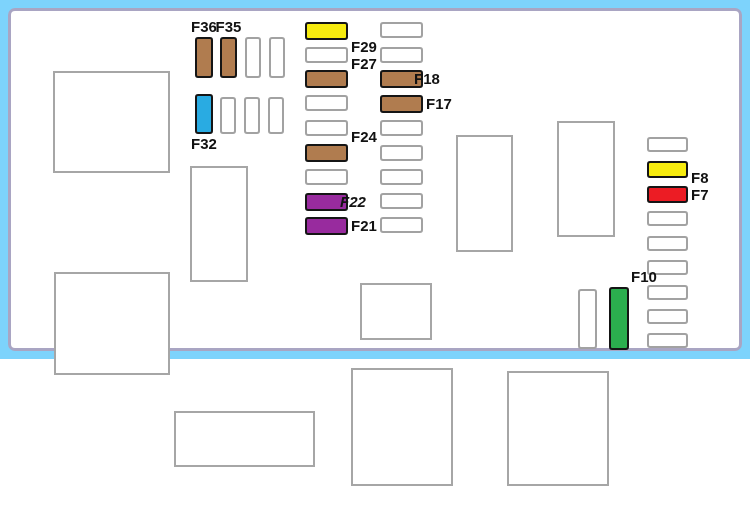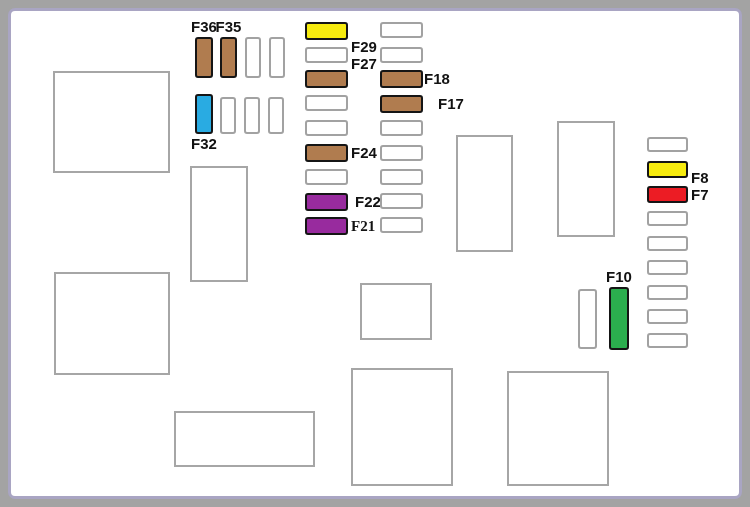--- a/index.html
+++ b/index.html
@@ -4,22 +4,22 @@
 <style>
   html, body {
     margin: 0; padding: 0;
     width: 750px; height: 507px;
     background: #ffffff;
     font-family: "Liberation Sans", sans-serif;
     overflow: hidden;
   }
   #scene {
     position: relative;
-    width: 750px; height: 507px;
-    background: #a3a3a3;
+    width: 750px; height: 359px;
+    background: #7dd3fc;
   }
   #frame {
     position: absolute;
     left: 8px; top: 8px; right: 8px; bottom: 8px;
     border: 3px solid #a9a5c3;
     border-radius: 7px;
     background: #ffffff;
   }
   .box {
     position: absolute;
@@ -73,45 +73,45 @@
       <div class="fuse" style="left: 244px; top: 97px; width: 16px; height: 37px;"></div>
       <div class="fuse" style="left: 268px; top: 97px; width: 16px; height: 37px;"></div>
       <div class="fuse colored" style="background: rgb(247, 236, 15); border-color: rgb(21, 21, 21); left: 305px; top: 22px; width: 43px; height: 18px;"></div>
       <div class="fuse-label" style="color: rgb(18, 18, 18); left: 351px; top: 47px; transform: translateY(-50%);">F29</div>
       <div class="fuse" style="left: 305px; top: 47px; width: 43px; height: 16px;"></div>
       <div class="fuse colored" style="background: rgb(176, 124, 79); border-color: rgb(21, 21, 21); left: 305px; top: 70px; width: 43px; height: 18px;"></div>
       <div class="fuse-label" style="color: rgb(18, 18, 18); left: 351px; top: 64px; transform: translateY(-50%);">F27</div>
       <div class="fuse" style="left: 305px; top: 95px; width: 43px; height: 16px;"></div>
       <div class="fuse" style="left: 305px; top: 120px; width: 43px; height: 16px;"></div>
       <div class="fuse colored" style="background: rgb(176, 124, 79); border-color: rgb(21, 21, 21); left: 305px; top: 144px; width: 43px; height: 18px;"></div>
-      <div class="fuse-label" style="color: rgb(18, 18, 18); left: 351px; top: 153px; transform: translateY(-50%);">F24</div>
+      <div class="fuse-label" style="color: rgb(18, 18, 18); left: 351px; top: 137px; transform: translateY(-50%);">F24</div>
       <div class="fuse" style="left: 305px; top: 169px; width: 43px; height: 16px;"></div>
       <div class="fuse colored" style="background: rgb(152, 43, 158); border-color: rgb(21, 21, 21); left: 305px; top: 193px; width: 43px; height: 18px;"></div>
-      <div class="fuse-label" style="color: rgb(18, 18, 18); left: 355px; top: 202px; transform: translateY(-50%);">F22</div>
+      <div class="fuse-label" style="color: rgb(18, 18, 18); left: 340px; top: 202px; transform: translateY(-50%); font-style: italic;">F22</div>
       <div class="fuse colored" style="background: rgb(152, 43, 158); border-color: rgb(21, 21, 21); left: 305px; top: 217px; width: 43px; height: 18px;"></div>
-      <div class="fuse-label" style="color: rgb(18, 18, 18); left: 351px; top: 226px; transform: translateY(-50%); font-family: Liberation Serif, serif;">F21</div>
+      <div class="fuse-label" style="color: rgb(18, 18, 18); left: 351px; top: 226px; transform: translateY(-50%);">F21</div>
       <div class="fuse" style="left: 380px; top: 22px; width: 43px; height: 16px;"></div>
       <div class="fuse" style="left: 380px; top: 47px; width: 43px; height: 16px;"></div>
       <div class="fuse colored" style="background: rgb(176, 124, 79); border-color: rgb(21, 21, 21); left: 380px; top: 70px; width: 43px; height: 18px;"></div>
-      <div class="fuse-label" style="color: rgb(18, 18, 18); left: 424px; top: 79px; transform: translateY(-50%);">F18</div>
+      <div class="fuse-label" style="color: rgb(18, 18, 18); left: 414px; top: 79px; transform: translateY(-50%);">F18</div>
       <div class="fuse colored" style="background: rgb(176, 124, 79); border-color: rgb(21, 21, 21); left: 380px; top: 95px; width: 43px; height: 18px;"></div>
-      <div class="fuse-label" style="color: rgb(18, 18, 18); left: 426px; top: 104px; transform: translateY(-50%); margin-left: 12px;">F17</div>
+      <div class="fuse-label" style="color: rgb(18, 18, 18); left: 426px; top: 104px; transform: translateY(-50%);">F17</div>
       <div class="fuse" style="left: 380px; top: 120px; width: 43px; height: 16px;"></div>
       <div class="fuse" style="left: 380px; top: 145px; width: 43px; height: 16px;"></div>
       <div class="fuse" style="left: 380px; top: 169px; width: 43px; height: 16px;"></div>
       <div class="fuse" style="left: 380px; top: 193px; width: 43px; height: 16px;"></div>
       <div class="fuse" style="left: 380px; top: 217px; width: 43px; height: 16px;"></div>
       <div class="fuse" style="left: 647px; top: 137px; width: 41px; height: 15px;"></div>
       <div class="fuse colored" style="background: rgb(247, 236, 15); border-color: rgb(21, 21, 21); left: 647px; top: 161px; width: 41px; height: 17px;"></div>
       <div class="fuse-label" style="color: rgb(18, 18, 18); left: 691px; top: 178px; transform: translateY(-50%);">F8</div>
       <div class="fuse colored" style="background: rgb(236, 28, 36); border-color: rgb(21, 21, 21); left: 647px; top: 186px; width: 41px; height: 17px;"></div>
       <div class="fuse-label" style="color: rgb(18, 18, 18); left: 691px; top: 194.5px; transform: translateY(-50%);">F7</div>
       <div class="fuse" style="left: 647px; top: 211px; width: 41px; height: 15px;"></div>
       <div class="fuse" style="left: 647px; top: 236px; width: 41px; height: 15px;"></div>
       <div class="fuse" style="left: 647px; top: 260px; width: 41px; height: 15px;"></div>
       <div class="fuse" style="left: 647px; top: 285px; width: 41px; height: 15px;"></div>
       <div class="fuse" style="left: 647px; top: 309px; width: 41px; height: 15px;"></div>
       <div class="fuse" style="left: 647px; top: 333px; width: 41px; height: 15px;"></div>
       <div class="fuse" style="left: 578px; top: 289px; width: 19px; height: 60px;"></div>
       <div class="fuse colored" style="background: rgb(43, 174, 78); border-color: rgb(21, 21, 21); left: 609px; top: 287px; width: 20px; height: 63px;"></div>
-      <div class="fuse-label" style="color: rgb(18, 18, 18); left: 619px; top: 268px; transform: translateX(-50%);">F10</div>
+      <div class="fuse-label" style="color: rgb(18, 18, 18); left: 644px; top: 268px; transform: translateX(-50%);">F10</div>
     </div>
 </div>
 
 </body></html>

